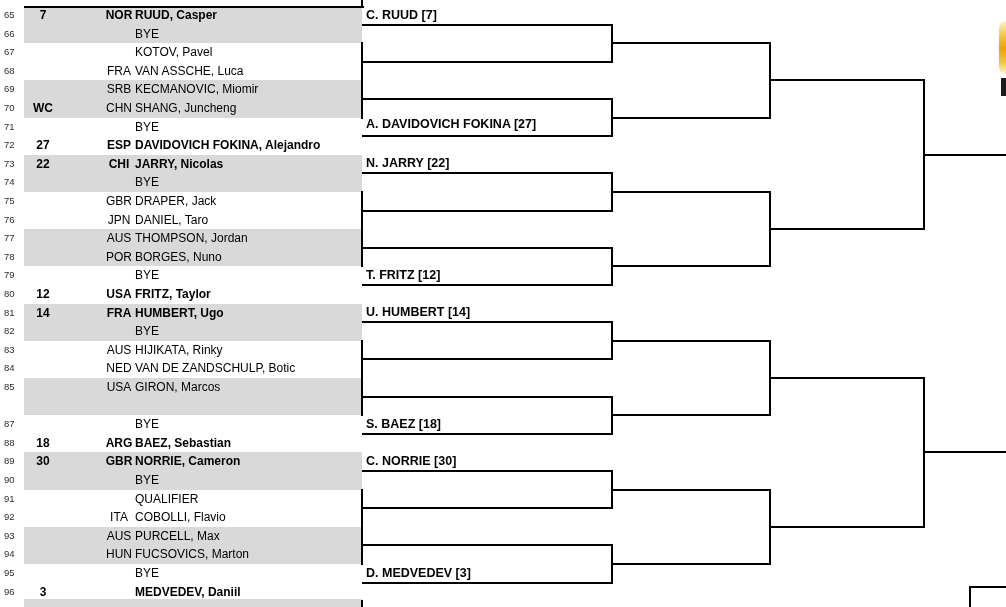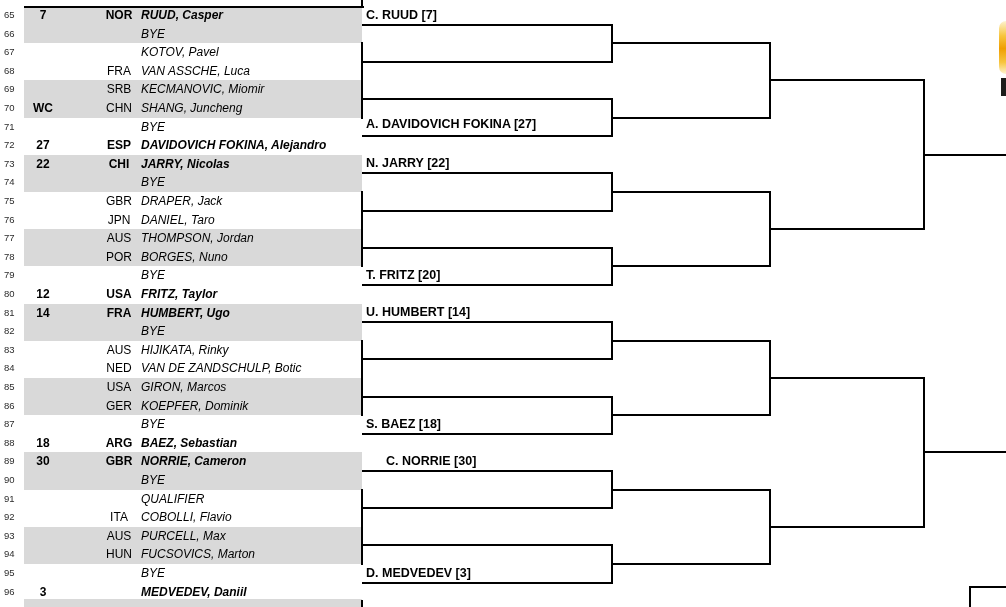--- a/index.html
+++ b/index.html
@@ -8,21 +8,21 @@
     font-family:"Liberation Sans", sans-serif;overflow:hidden;
   }
   .band{position:absolute;left:24px;width:338px;background:#d9d9d9;}
   .hline{position:absolute;height:2px;background:#000;}
   .vline{position:absolute;width:2px;background:#000;}
   .row{position:absolute;left:0;width:408px;height:18.6px;line-height:18.6px;
        font-size:12px;color:#000;white-space:nowrap;}
   .rnum{position:absolute;left:4px;top:2px;line-height:13px;font-size:9.5px;color:#2b2b2b;}
   .seed{position:absolute;left:26px;width:34px;text-align:center;font-weight:bold;}
   .ctry{position:absolute;left:100px;width:38px;text-align:center;}
-  .pname{position:absolute;left:141px;font-style:italic;}
+  .pname{position:absolute;left:135px;}
   .bold{font-weight:bold;}
   .adv{position:absolute;font-weight:bold;font-size:12.5px;color:#000;white-space:nowrap;
        line-height:15px;}
   .logo-ball{position:absolute;left:999px;top:21px;width:7px;height:53px;
        border-radius:7px 0 0 7px;
        background:linear-gradient(to bottom,#fdf3d0 0%,#f7c53f 28%,#ef9f02 52%,#f7c53f 78%,#fdf3d0 100%);}
   .logo-bar{position:absolute;left:1001px;top:78px;width:5px;height:18px;background:#1d1d1b;}
 </style>
 </head>
 <body>
@@ -157,26 +157,20 @@
       <span class="rnum">84</span>
       <span class="seed bold"></span>
       <span class="ctry">NED</span>
       <span class="pname">VAN DE ZANDSCHULP, Botic</span>
     </div>
     <div class="row" style="top: 378px;">
       <span class="rnum">85</span>
       <span class="seed bold"></span>
       <span class="ctry">USA</span>
       <span class="pname">GIRON, Marcos</span>
-    </div>
-    <div class="row" style="top: 396.6px;">
-      <span class="rnum">86</span>
-      <span class="seed bold"></span>
-      <span class="ctry">GER</span>
-      <span class="pname">KOEPFER, Dominik</span>
     </div>
     <div class="row" style="top: 415.2px;">
       <span class="rnum">87</span>
       <span class="seed bold"></span>
       <span class="ctry"></span>
       <span class="pname">BYE</span>
     </div>
     <div class="row" style="top: 433.8px;">
       <span class="rnum">88</span>
       <span class="seed bold">18</span>
@@ -282,20 +276,20 @@
     <div class="hline" style="left: 770px; top: 377px; width: 154px;"></div>
     <div class="vline" style="left: 769px; top: 488.6px; height: 76.4px;"></div>
     <div class="hline" style="left: 770px; top: 525.8px; width: 154px;"></div>
     <div class="vline" style="left: 923px; top: 79.4px; height: 150.8px;"></div>
     <div class="hline" style="left: 924px; top: 153.8px; width: 82px;"></div>
     <div class="vline" style="left: 923px; top: 377px; height: 150.8px;"></div>
     <div class="hline" style="left: 924px; top: 451.4px; width: 82px;"></div>
     <div class="adv" style="left: 366px; top: 7.6px;">C. RUUD [7]</div>
     <div class="adv" style="left: 366px; top: 117px;">A. DAVIDOVICH FOKINA [27]</div>
     <div class="adv" style="left: 366px; top: 156.4px;">N. JARRY [22]</div>
-    <div class="adv" style="left: 366px; top: 268px;">T. FRITZ [20]</div>
+    <div class="adv" style="left: 366px; top: 268px;">T. FRITZ [12]</div>
     <div class="adv" style="left: 366px; top: 305.2px;">U. HUMBERT [14]</div>
     <div class="adv" style="left: 366px; top: 416.8px;">S. BAEZ [18]</div>
-    <div class="adv" style="left: 366px; top: 454px; margin-left: 20px;">C. NORRIE [30]</div>
+    <div class="adv" style="left: 366px; top: 454px;">C. NORRIE [30]</div>
     <div class="adv" style="left: 366px; top: 565.6px;">D. MEDVEDEV [3]</div>
     <div class="hline" style="left: 969px; top: 585.5px; width: 37px;"></div>
     <div class="vline" style="left: 969px; top: 585.5px; height: 22.5px;"></div>
   </div>
 
 </body></html>

